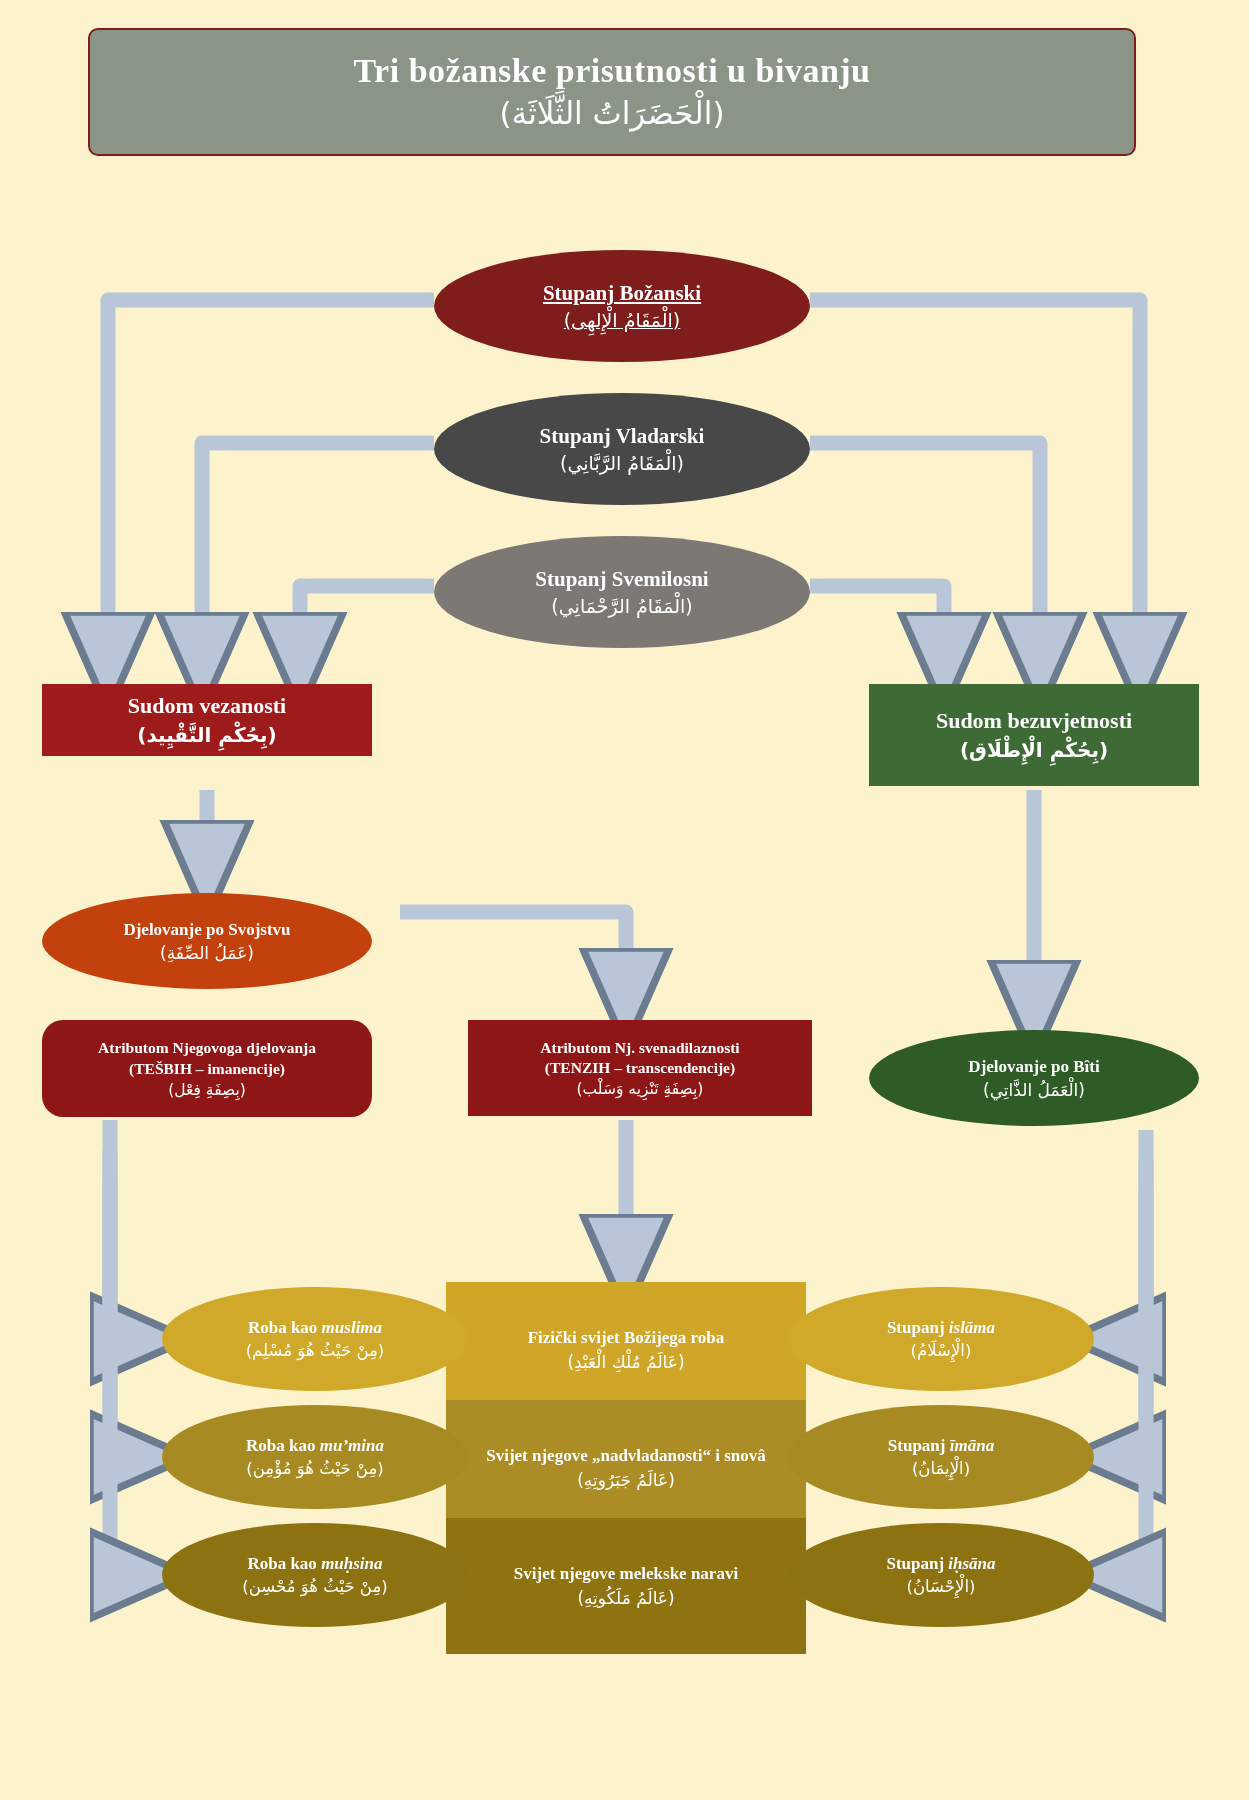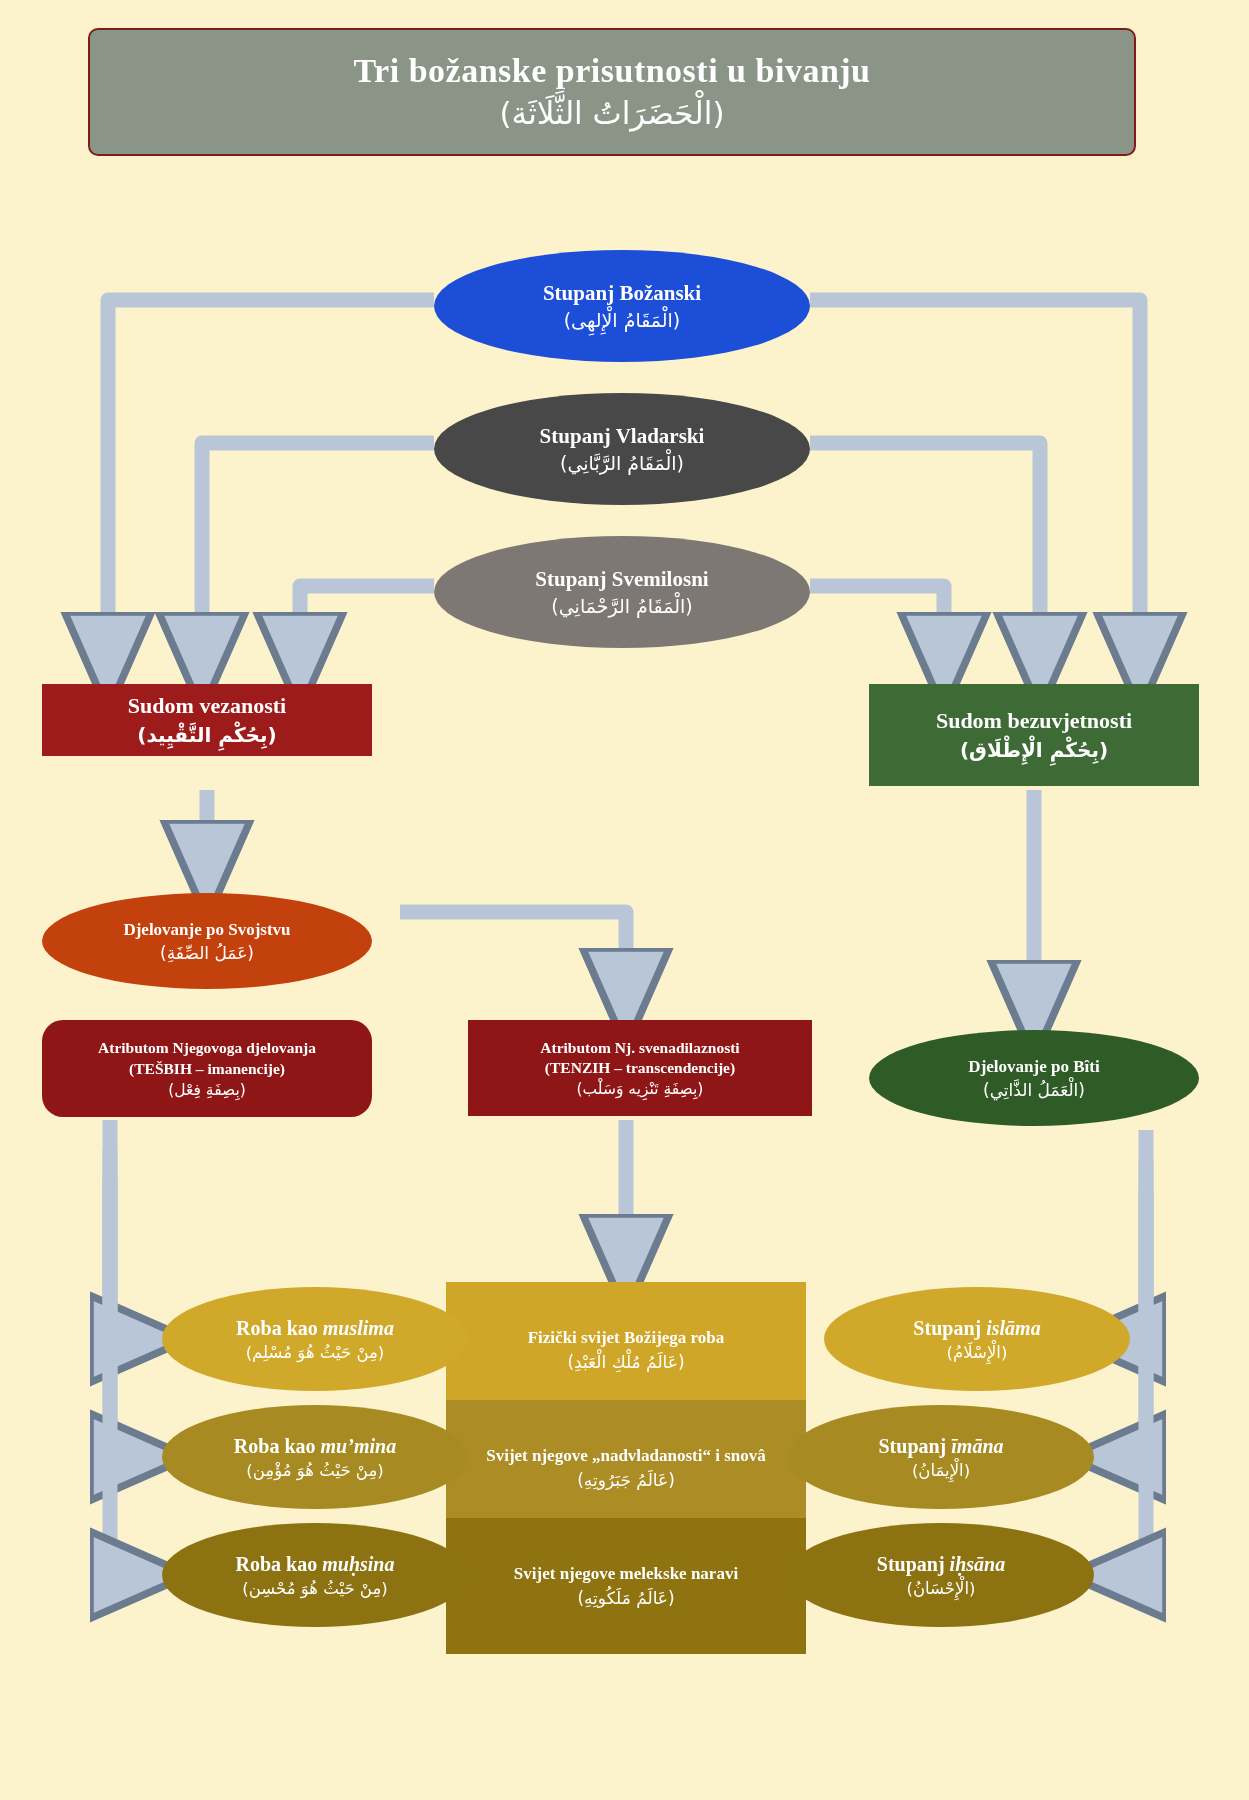--- a/index.html
+++ b/index.html
@@ -57,21 +57,22 @@
     line-height: 1.2;
   }
 
   
   .ellipse {
     border-radius: 50%;
   }
   #lvl1 {
     left: 434px; top: 250px;
     width: 376px; height: 112px;
-    background: #1d4ed8;
+    background: #7f1d1d;
+    text-decoration: underline;
   }
   #lvl2 {
     left: 434px; top: 393px;
     width: 376px; height: 112px;
     background: #484848;
   }
   #lvl3 {
     left: 434px; top: 536px;
     width: 376px; height: 112px;
     background: #7d7874;
@@ -148,24 +149,24 @@
   .center-box .l1 { font-size: 17px; font-weight: bold; }
   .center-box .l2 { font-size: 17px; margin-top: 4px; }
 
   .side-ellipse {
     width: 306px; height: 104px;
     border-radius: 50%;
   }
   #l-row1 { left: 162px; top: 1287px; background: #d0a82a; }
   #l-row2 { left: 162px; top: 1405px; background: #a88a22; }
   #l-row3 { left: 162px; top: 1523px; background: #8d7212; }
-  #r-row1 { left: 824px; top: 1287px; background: #d0a82a; }
+  #r-row1 { left: 788px; top: 1287px; background: #d0a82a; }
   #r-row2 { left: 788px; top: 1405px; background: #a88a22; }
   #r-row3 { left: 788px; top: 1523px; background: #8d7212; }
-  .side-ellipse .l1 { font-size: 20px; font-weight: bold; }
+  .side-ellipse .l1 { font-size: 17px; font-weight: bold; }
   .side-ellipse .l2 { font-size: 16.5px; margin-top: 3px; }
 
   em { font-style: italic; }
 </style>
 </head>
 <body>
 
 <svg id="canvas" viewBox="0 0 1249 1800">
   <defs>
     <marker id="ah" markerWidth="7" markerHeight="7" refX="3.2" refY="3.5" orient="auto" markerUnits="strokeWidth">

